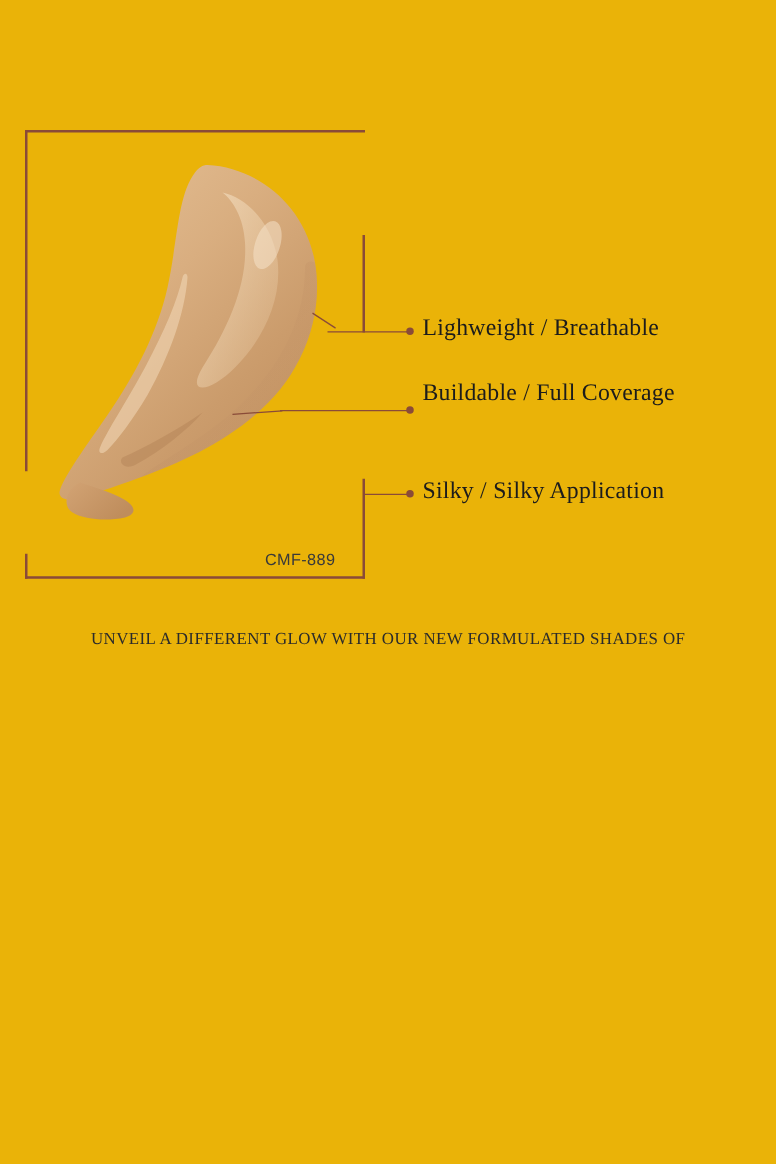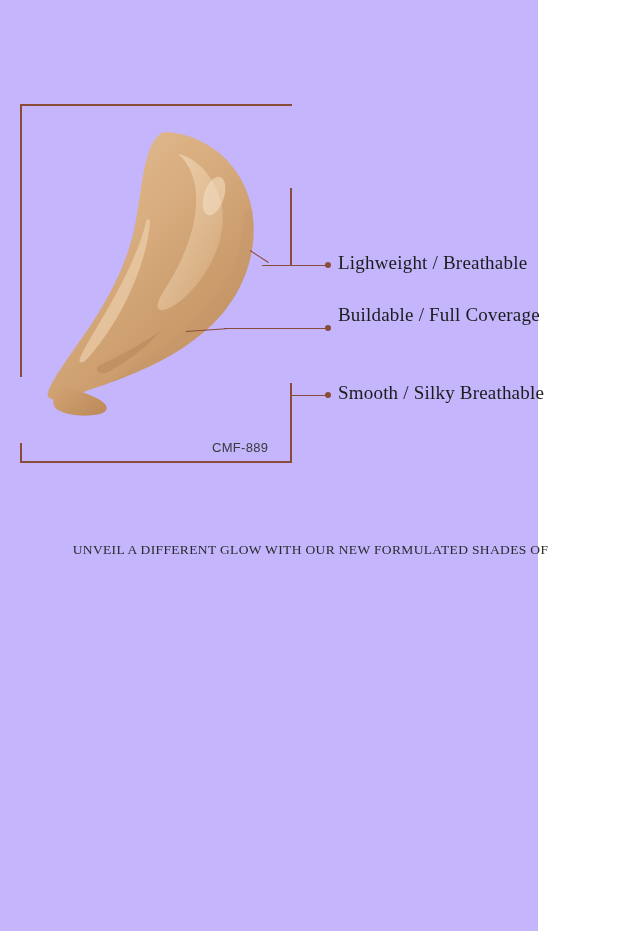--- a/index.html
+++ b/index.html
@@ -10,23 +10,23 @@
   body {
     width: 621px;
     height: 931px;
     position: relative;
     font-family: "Liberation Serif", serif;
     overflow: hidden;
   }
   #canvas {
     position: absolute;
     left: 0; top: 0;
-    width: 538px;
+    width: 621px;
     height: 931px;
-    background: #c4b5fd;
+    background: #eab308;
   }
 
   
   .frame-line {
     position: absolute;
     background: #8a4b38;
   }
   #frame-top {
     left: 20px; top: 104px;
     width: 272px; height: 2px;
@@ -129,21 +129,20 @@
     position: absolute;
     left: 0;
     top: 500px;
     width: 621px;
     text-align: center;
     font-family: "Liberation Serif", serif;
     font-size: 13.5px;
     color: #2b2b2b;
     letter-spacing: 0.35px;
     line-height: 22px;
-    margin-top: 39px;
   }
   #caption span {
     display: block;
     font-variant: small-caps;
     text-transform: uppercase;
   }
 </style>
 </head>
 <body>
 
@@ -231,21 +230,21 @@
   <div class="callout-dot" id="dot-1"></div>
   <div class="callout-label" id="label-1">Lighweight / Breathable</div>
 
   <div class="callout-leader" id="leader-2-diag"></div>
   <div class="callout-leader" id="leader-2"></div>
   <div class="callout-dot" id="dot-2"></div>
   <div class="callout-label" id="label-2">Buildable / Full Coverage</div>
 
   <div class="callout-leader" id="leader-3"></div>
   <div class="callout-dot" id="dot-3"></div>
-  <div class="callout-label" id="label-3">Smooth / Silky Breathable</div>
+  <div class="callout-label" id="label-3">Silky / Silky Application</div>
 
   <div id="shade-code">CMF-889</div>
 
   <div id="caption">
     <span>Unveil a different glow with our new formulated shades of</span>
   </div>
 
 </div>
 
 </body></html>

